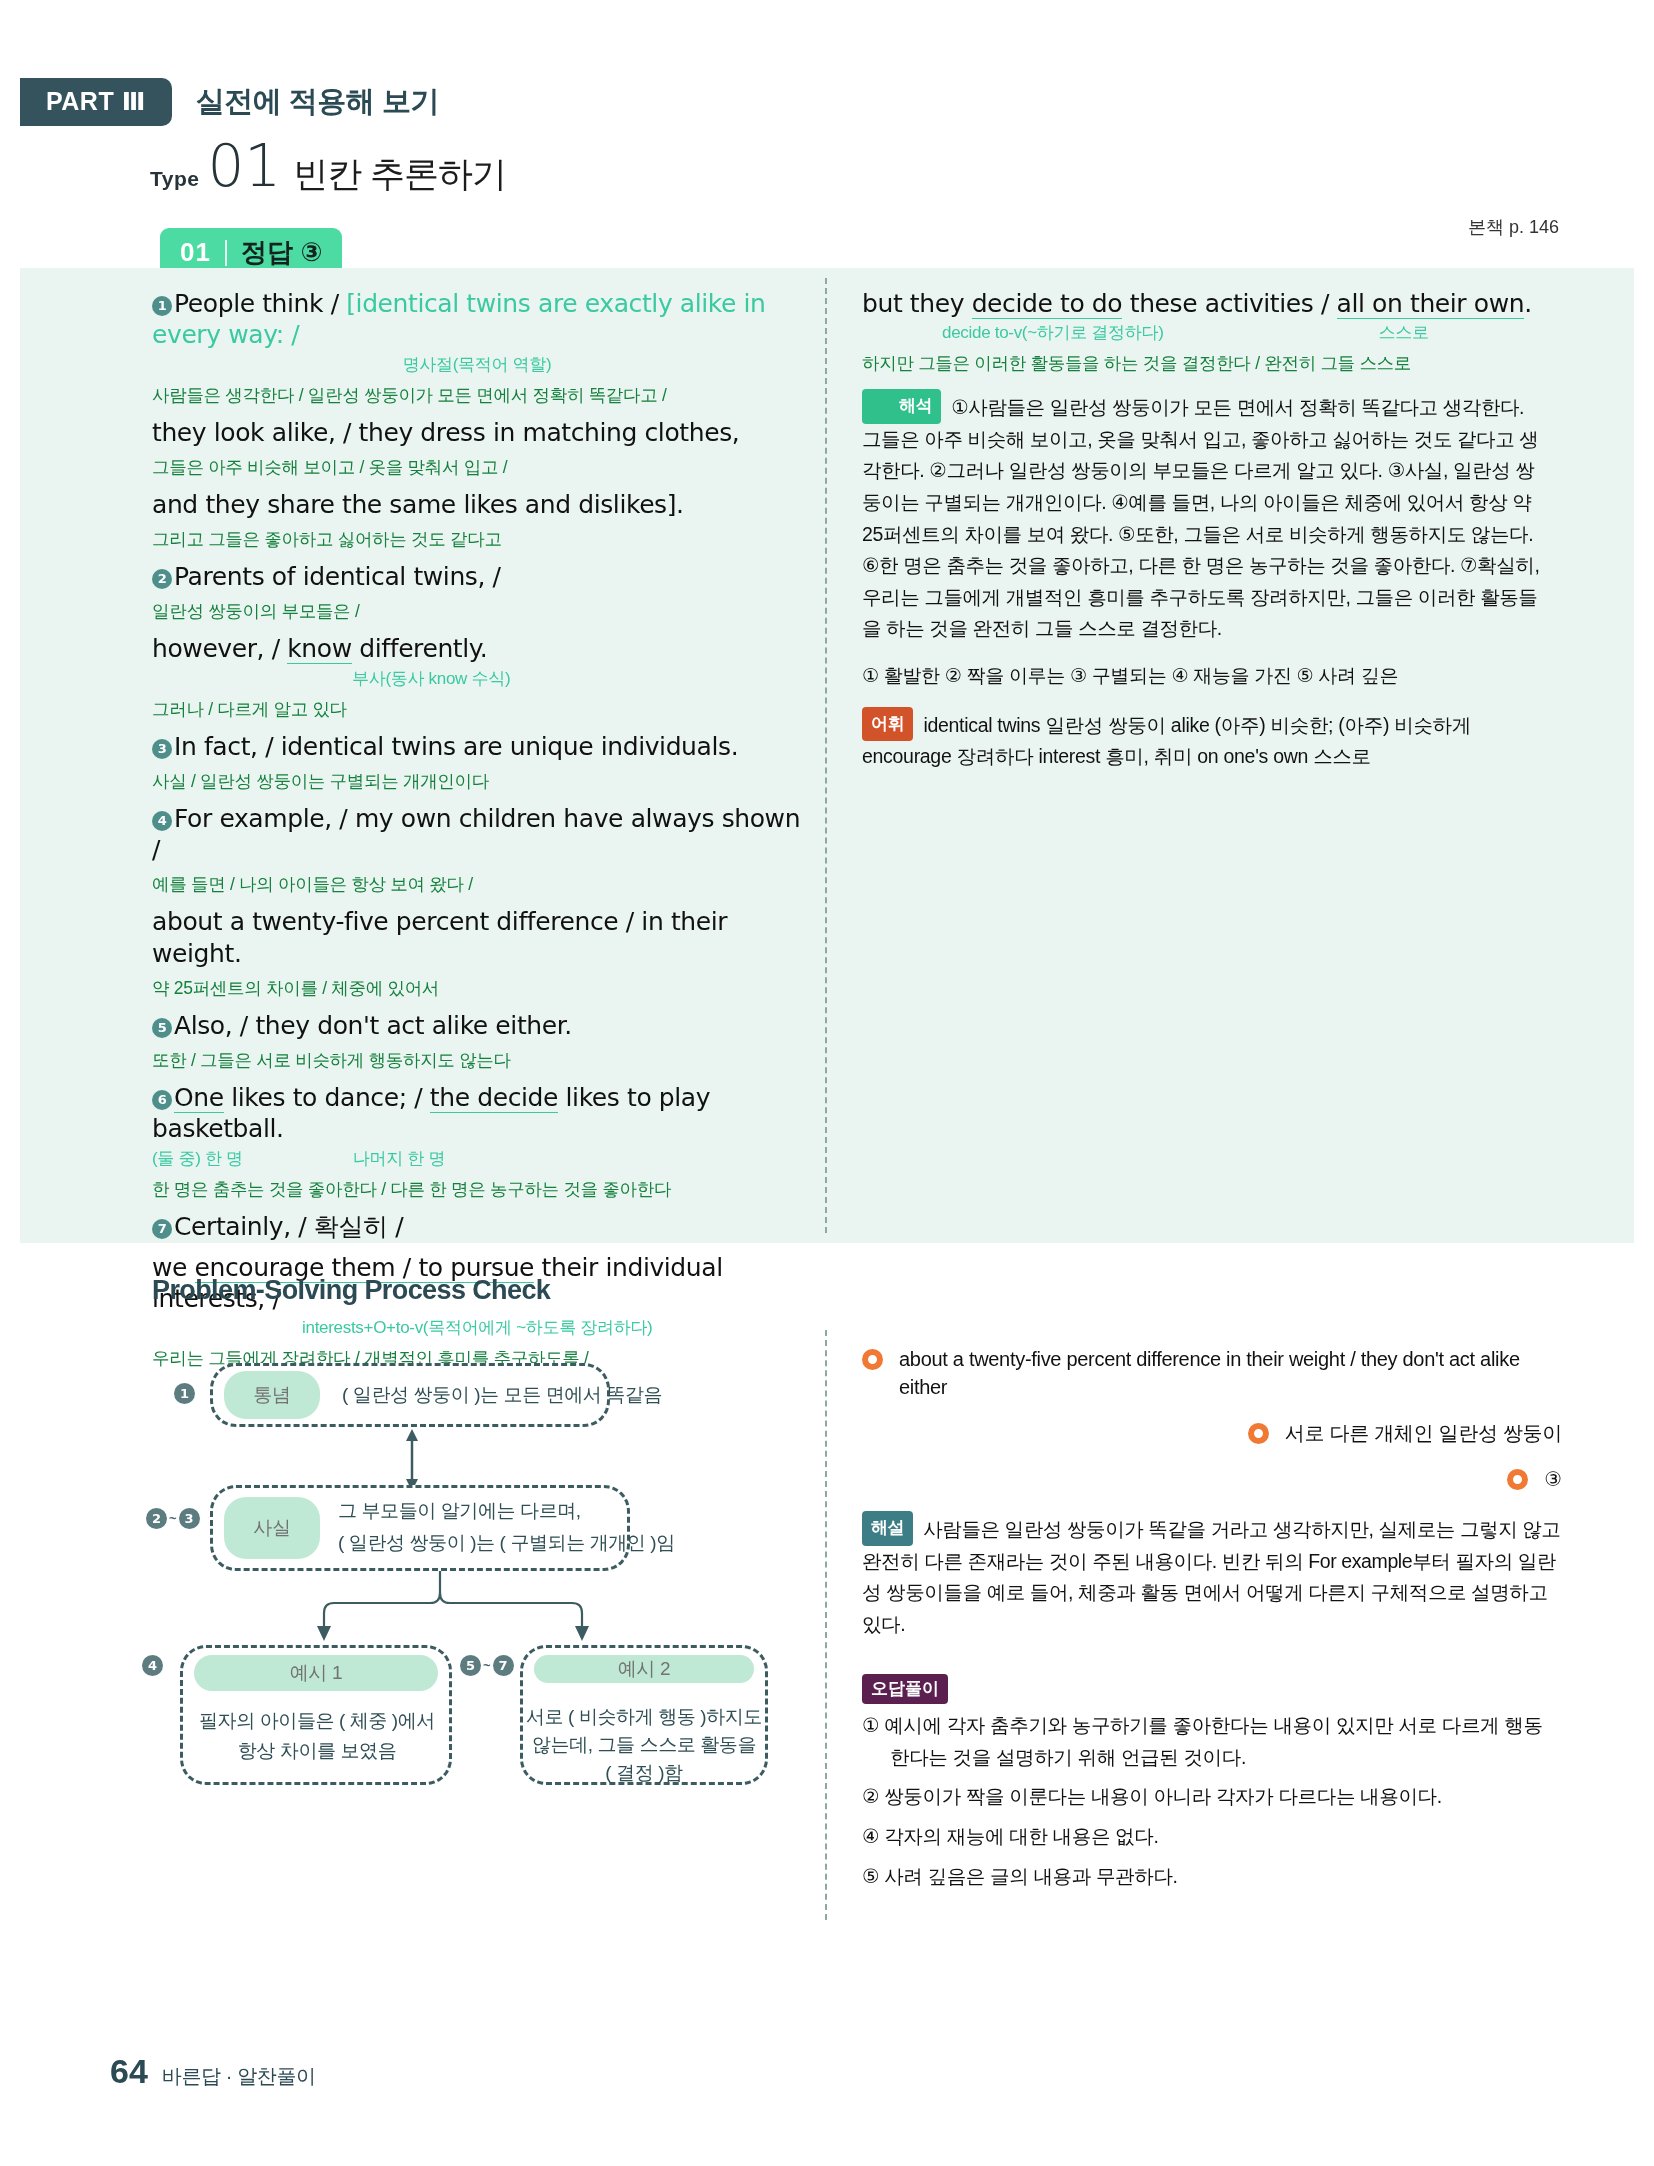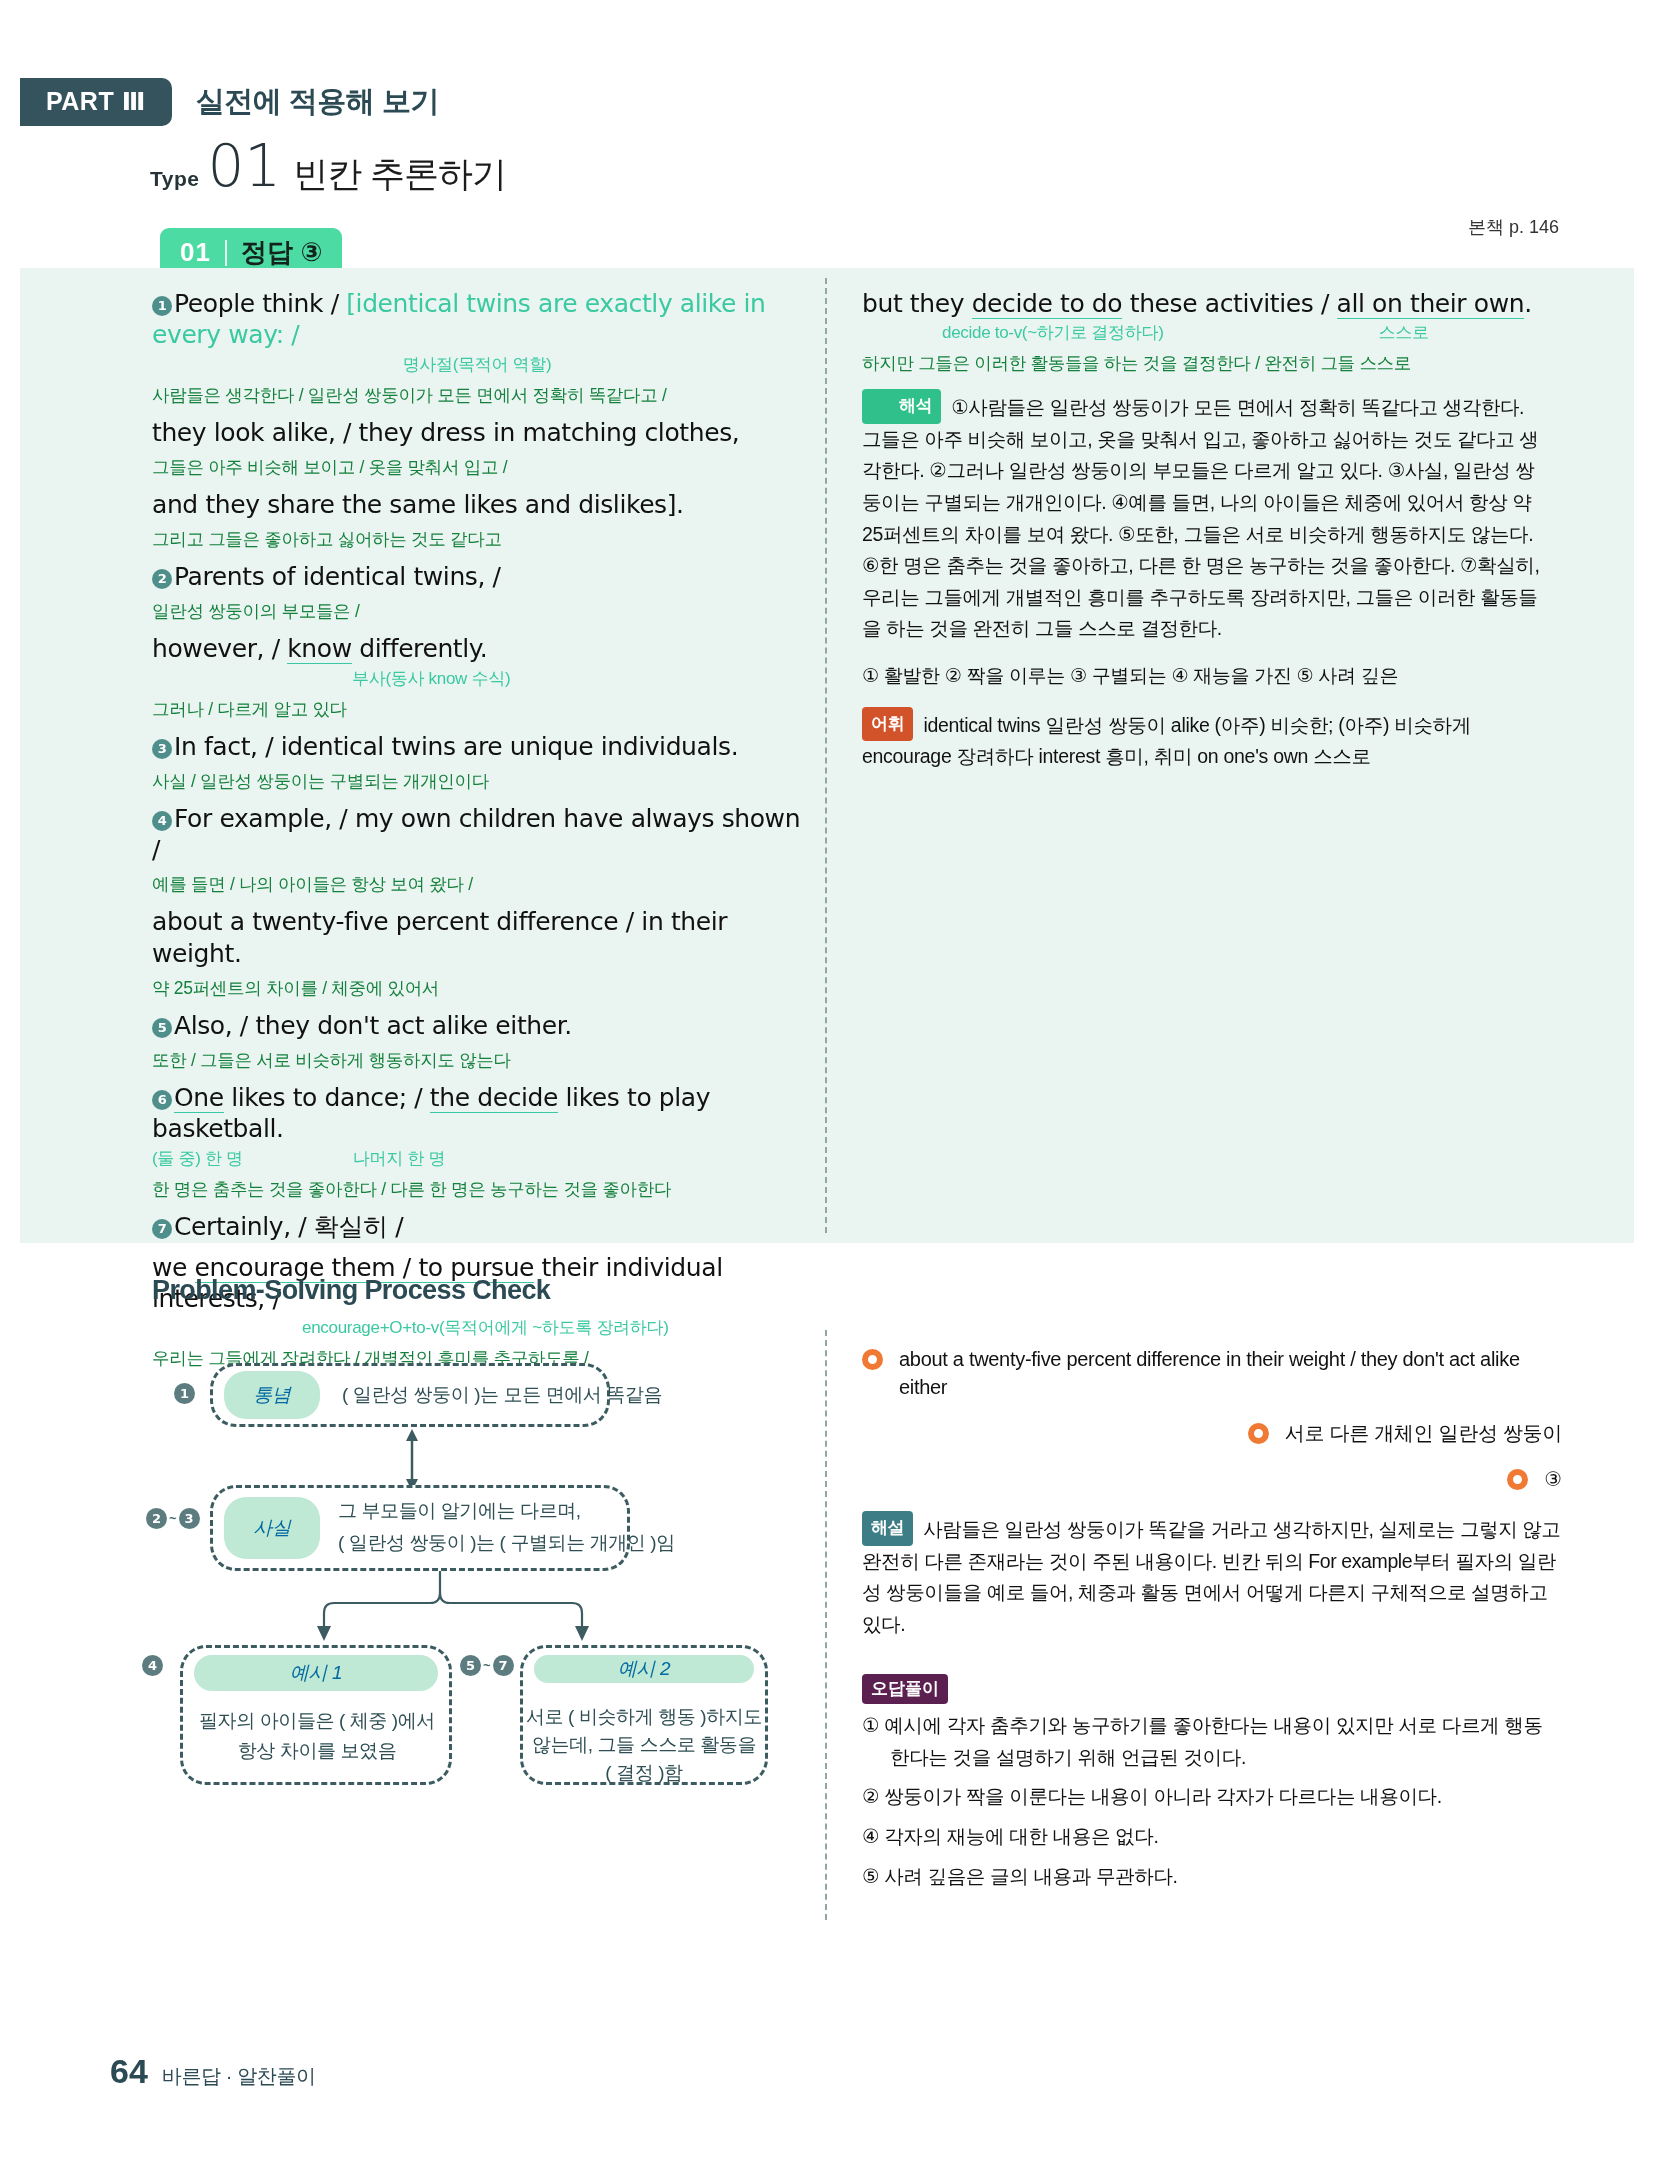--- a/index.html
+++ b/index.html
@@ -85,21 +85,21 @@
   
   .psc-title { position:absolute; left:152px; top:1275px; font-size:27px; font-weight:bold; color:#2b4a53; letter-spacing:-.6px; }
   .psc-divider { position:absolute; left:825px; top:1330px; height:590px; border-left:2px dashed #8fa8a3; }
 
   .diagram { position:absolute; left:152px; top:1345px; width:660px; height:570px; }
 
   .dbox { position:absolute; border:3px dashed #3c5c61; border-radius:26px; background:#fff; }
   .dlabel {
     position:absolute; background:#bfe8d5; border-radius:22px;
     display:flex; align-items:center; justify-content:center;
-    font-size:19px; color:#0369a1; letter-spacing:-.3px;font-style:italic;
+    font-size:19px; color:#737373; letter-spacing:-.3px;
   }
   .dtext { position:absolute; font-size:19px; color:#2f4f55; letter-spacing:-.4px; line-height:1.5; }
   .dnum {
     position:absolute; display:flex; align-items:center; gap:2px;
     font-size:13px; color:#44686b; font-weight:bold;
   }
   .dnum i {
     display:inline-block; width:21px; height:21px; border-radius:50%;
     background:#5c7c80; color:#fff; font-style:normal; font-size:13px;
     line-height:21px; text-align:center; font-family:"DejaVu Sans",sans-serif;
@@ -200,21 +200,21 @@
   </div>
   <div class="ko-line">한 명은 춤추는 것을 좋아한다 / 다른 한 명은 농구하는 것을 좋아한다</div>
 
   <div class="en-line">
     <span class="snum">7</span><span>Certainly, /    확실히 /</span>
   </div>
 
   <div class="en-line">
     <span>we </span><span class="u">encourage them / to pursue</span><span> their individual interests, /</span>
   </div>
-  <div class="note ind1">encourage+O+to-v(목적어에게 ~하도록 장려하다)</div>
+  <div class="note ind1">interests+O+to-v(목적어에게 ~하도록 장려하다)</div>
   <div class="ko-line">우리는 그들에게 장려한다 / 개별적인 흥미를 추구하도록 /</div>
 </div>
 
 <div class="col-right">
 
   <div class="en-line first">
     <span>but they </span><span class="u">decide to do</span><span> these activities / </span><span class="u">all on their own</span><span>.</span>
   </div>
   <div class="twoup" style="gap:215px;margin-left:80px;">
     <span class="note">decide to-v(~하기로 결정하다)</span>

